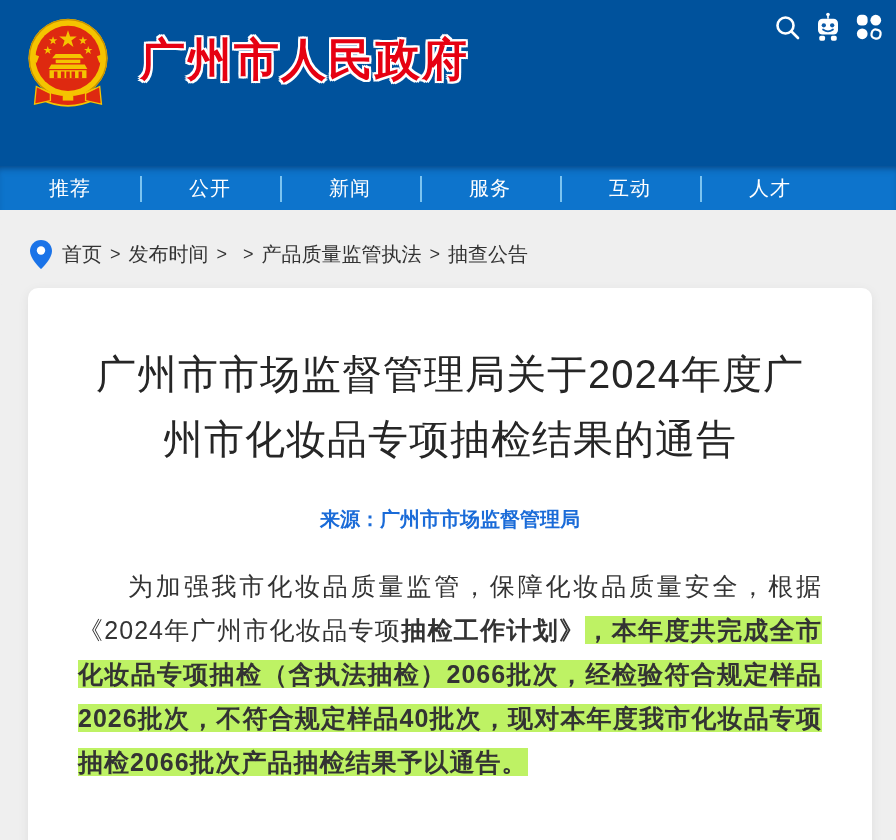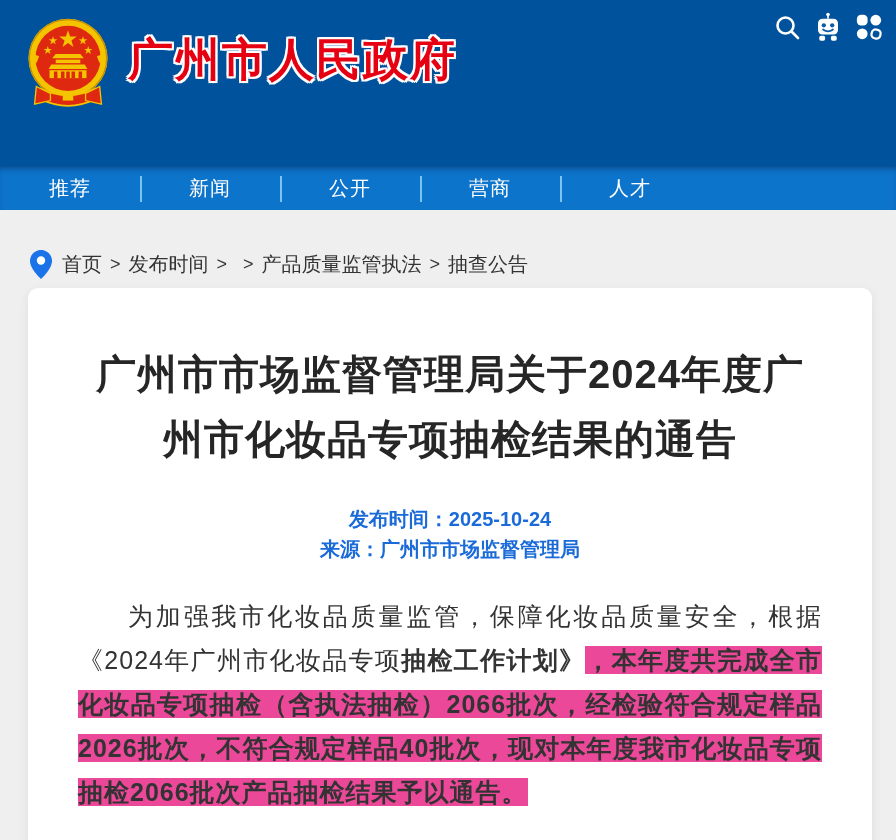--- a/index.html
+++ b/index.html
@@ -14,21 +14,21 @@
   .site-header {
     height:166px;
     background:#00529c;
     position:relative;
   }
   .logo-wrap {
     position:absolute; left:24px; top:16px;
     display:flex; align-items:flex-start;
   }
   .emblem { width:88px; height:104px; flex:none; }
-  .title-block { margin-left:16px; padding-top:14px; }
+  .title-block { margin-left:28px; padding-top:14px; }
   .site-title {
     font-size:45px; font-weight:bold; color:#e60112; letter-spacing:2px;
     text-shadow:-2px -2px 0 #fff, 2px -2px 0 #fff, -2px 2px 0 #fff, 2px 2px 0 #fff,
                  0 -2px 0 #fff, 0 2px 0 #fff, -2px 0 0 #fff, 2px 0 0 #fff;
   }
   .site-subtitle {
     margin-top:8px; font-size:13.5px; font-weight:bold; color:#ffffff; letter-spacing:.2px;
   }
   .header-icons {
     position:absolute; right:12px; top:12px;
@@ -49,55 +49,55 @@
   .nav-item + .nav-item::before {
     content:""; position:absolute; left:0; top:10px; bottom:8px;
     width:1.5px; background:#7cc4f0;
   }
 
   
   .breadcrumb-bar {
     background:#efefef;
     padding:30px 0 0 30px;
     height:78px;
-    display:flex; align-items:center;border-radius:8px;
+    display:flex; align-items:flex-start;border-radius:8px;
   }
   .breadcrumb {
     display:flex; align-items:center; flex-wrap:nowrap;
   }
   .pin-icon { width:22px; height:29px; margin-right:10px; flex:none; }
   .crumb { font-size:20px; color:#333; cursor:pointer; white-space:nowrap; }
   .crumb-sep { font-size:18px; color:#333; margin:0 8px; }
 
   
   .article-card {
     margin-left:28px;
     width:844px;
     min-height:620px;
     background:#ffffff;
     border-radius:10px;
     box-shadow:0 3px 12px rgba(0,0,0,.07);
     padding:54px 50px 40px 50px;
   }
   .article-title {
     text-align:center;
-    font-size:40px; font-weight:bold; color:#262626;
+    font-size:40px; font-weight:normal; color:#262626;
     line-height:65px; letter-spacing:1px;
   }
   .article-meta {
     margin-top:32px; text-align:center;
     color:#1a6bd8; font-size:20px; line-height:30px; font-weight:600;
   }
   .article-body {
     margin-top:30px;
     font-size:25px; line-height:44px; color:#333;
     text-align:justify; text-indent:2em; letter-spacing:1px;
   }
   .b { font-weight:bold;margin-top:48px; }
-  .hl { background:#ec4899; }
+  .hl { background:#bef264; }
 </style>
 </head>
 <body>
 
 <div class="site-header">
   <div class="logo-wrap">
     <svg class="emblem" viewBox="0 0 100 118">
       <circle cx="50" cy="48" r="45" fill="#f5c400"></circle>
       <circle cx="50" cy="48" r="44" fill="none" stroke="#c79000" stroke-width="1.5"></circle>
       <circle cx="50" cy="48" r="37" fill="#de2910"></circle>
@@ -162,27 +162,30 @@
       </svg>
     </div>
   </div>
 </div>
 
 <div class="main-nav">
   <div class="nav-item">
       <span>推荐</span>
     </div>
   <div class="nav-item">
+      <span>公开</span>
+    </div>
+  <div class="nav-item">
       <span>新闻</span>
     </div>
   <div class="nav-item">
-      <span>公开</span>
-    </div>
-  <div class="nav-item">
-      <span>营商</span>
+      <span>服务</span>
+    </div>
+  <div class="nav-item">
+      <span>互动</span>
     </div>
   <div class="nav-item">
       <span>人才</span>
     </div>
 </div>
 
 <div class="breadcrumb-bar">
   <div class="breadcrumb">
     <svg class="pin-icon" viewBox="0 0 22 29">
       <path d="M11 0 C4.9 0 0 4.9 0 11 C0 19 11 29 11 29 C11 29 22 19 22 11 C22 4.9 17.1 0 11 0 Z" fill="#1a73e8"></path>
@@ -199,18 +202,17 @@
   </div>
 </div>
 
 <div class="article-card">
   <h1 class="article-title">
     <div>广州市市场监督管理局关于2024年度广</div>
     <div>州市化妆品专项抽检结果的通告</div>
   </h1>
 
   <div class="article-meta">
-    <div><span>发布时间：</span><span>2025-10-24</span></div>
     <div><span>来源：</span><span>广州市市场监督管理局</span></div>
   </div>
 
   <p class="article-body"><span>为加强我市化妆品质量监管，保障化妆品质量安全，根据《2024年广州市化妆品专项</span><span class="b">抽检工作计划》</span><span class="b hl">，本年度共完成全市化妆品专项抽检（含执法抽检）2066批次，经检验符合规定样品2026批次，不符合规定样品40批次，现对本年度我市化妆品专项抽检2066批次产品抽检结果予以通告。</span></p>
 </div>
 
 </body></html>

